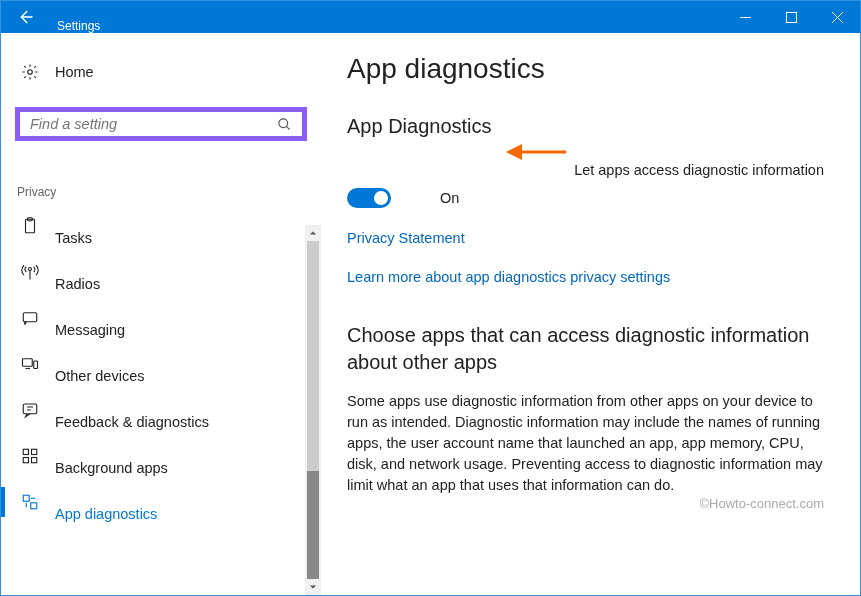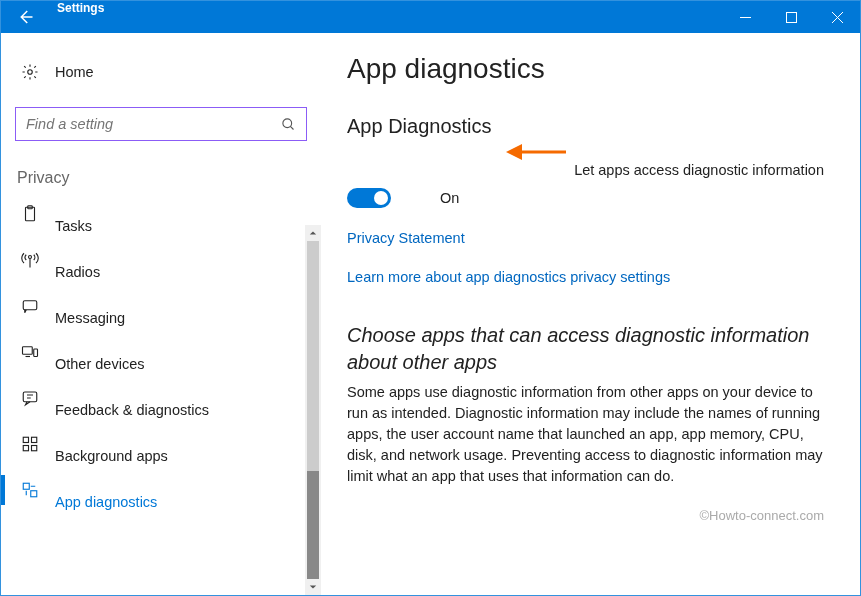--- a/index.html
+++ b/index.html
@@ -9,23 +9,22 @@
     width: 861px;
     height: 596px;
     overflow: hidden;
     border: 1px solid #3392de;
   }
   .titlebar {
     height: 32px;
     background: #0078d7;
     color: #fff;
     display: flex;
-    align-items: flex-start;
-    position: relative;
-    font-weight: bold;
+    align-items: flex-end;
+    position: relative;
   }
   .back-btn {
     width: 48px;
     height: 32px;
     display: flex;
     align-items: center;
     justify-content: center;
     cursor: pointer;
   }
   .back-btn svg { width: 18px; height: 18px; stroke: #fff; }
@@ -63,42 +62,42 @@
     display: flex;
     align-items: center;
     height: 38px;
     padding-left: 6px;
     cursor: pointer;
   }
   .home-row .gear { width: 18px; height: 18px; margin-right: 16px; }
   .home-label { font-size: 14.5px; color: #222; }
   .search-box {
     margin-top: 16px;
-    border: 1px solid #8b5cf6;
+    border: 5px solid #8b5cf6;
     height: 34px;
     display: flex;
     align-items: center;
     padding: 0 10px;
     justify-content: space-between;
   }
   .search-box input {
     border: none;
     outline: none;
     font-size: 14.5px;
     font-family: inherit;
     color: #666;
     font-style: italic;
     width: 240px;
     background: transparent;
   }
   .search-box .sicon { width: 15px; height: 15px; }
   .category {
-    margin-top: 28px;
+    margin-top: 44px;
     color: #666;
-    font-size: 16px;
+    font-size: 12px;
     padding-left: 2px;
   }
   .nav-list { margin-top: 4px; }
   .nav-item {
     display: flex;
     align-items: center;
     height: 46px;
     padding-left: 6px;
     cursor: pointer;
     position: relative;
@@ -187,32 +186,31 @@
     margin-top: 22px;
     cursor: pointer;
     display: inline-block;
   }
   .link2 { margin-top: 22px; }
   .subheading {
     font-size: 20px;
     font-weight: 400;
     margin-top: 36px;
     line-height: 1.35;
-    font-style: italic;
   }
   .body-text {
     font-size: 14.5px;
-    margin-top: 6px;
+    margin-top: 15px;
     line-height: 1.45;
     color: #222;
   }
   .watermark {
     position: absolute;
     right: 36px;
-    bottom: 72px;
+    bottom: 84px;
     color: #aaa;
     font-size: 13px;
   }
   .annot-arrow {
     position: absolute;
     left: 505px; top: 107px;
     pointer-events: none;
   }
 </style>
 </head>

